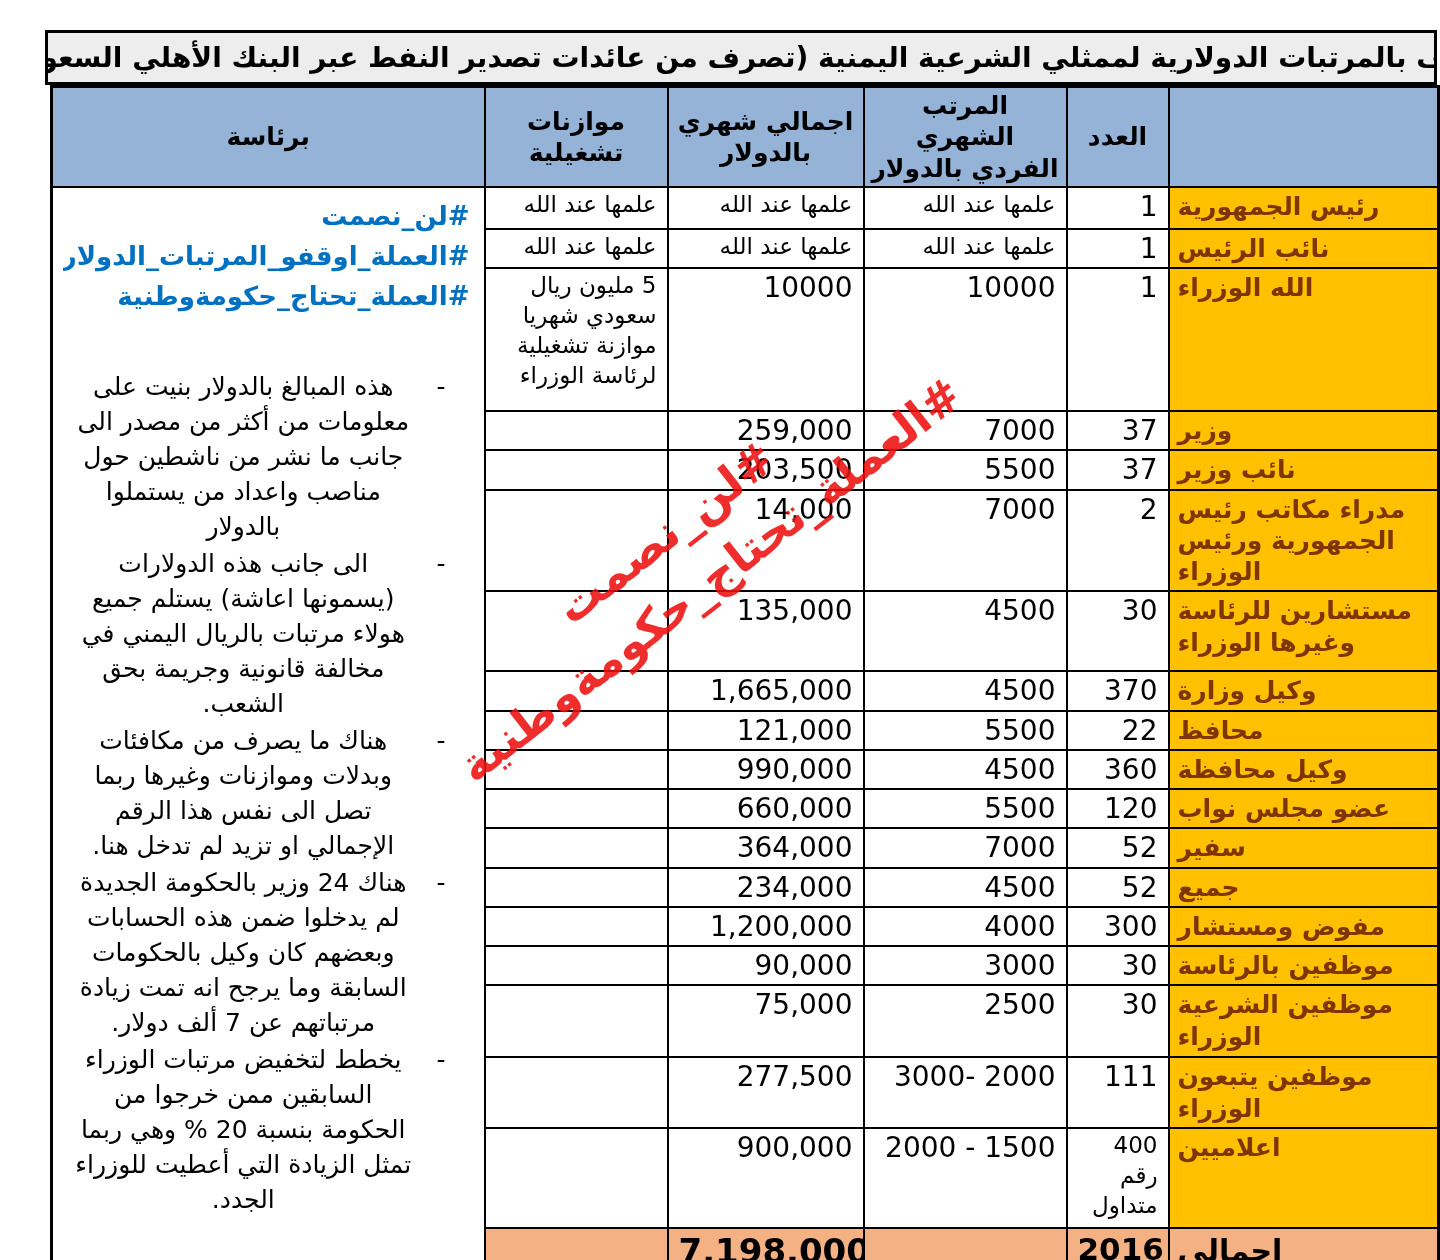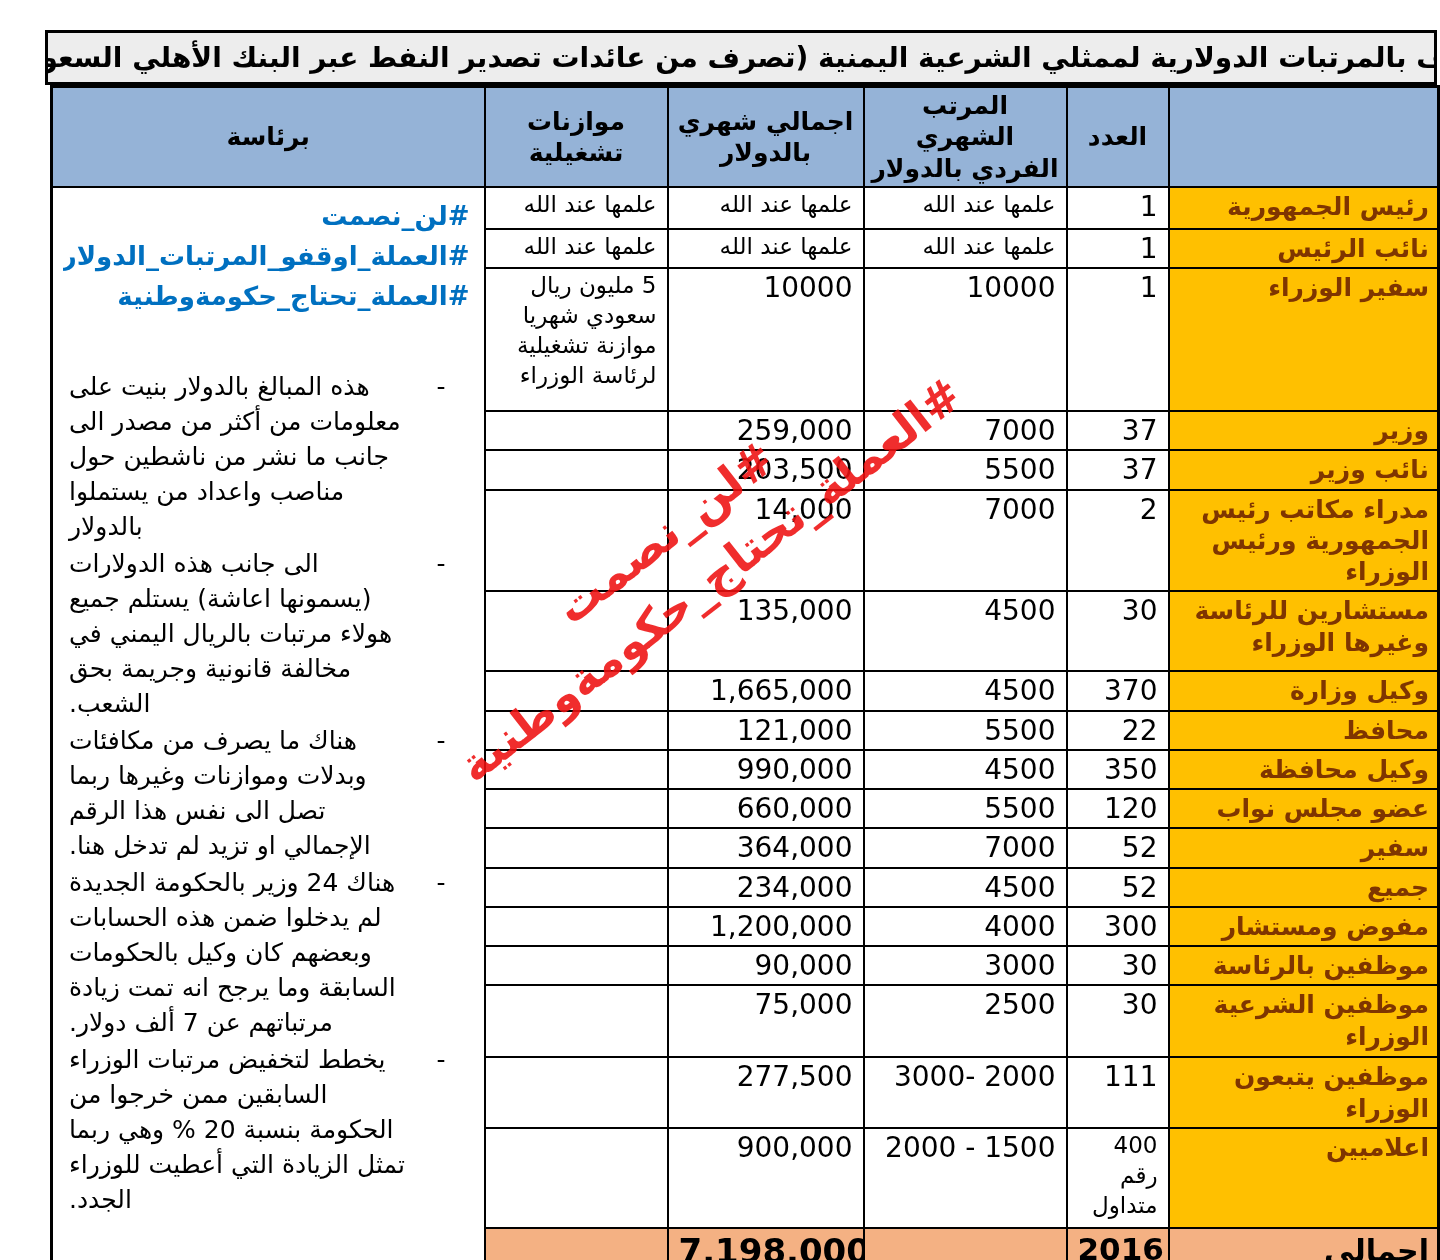--- a/index.html
+++ b/index.html
@@ -35,21 +35,21 @@
     vertical-align:top;overflow:hidden;
   }
   .salary-table thead tr{height:70px;}
   .salary-table th{
     background:var(--header-bg);
     font-weight:bold;font-size:25px;line-height:1.25;
     text-align:center;vertical-align:middle;padding:2px 4px;
   }
   .pos-cell{
     background:var(--position-bg);
-    text-align:right;padding:3px 8px;
+    text-align:left;padding:3px 8px;
   }
   .pos-cell .v{
     color:var(--position-text);font-weight:bold;font-size:25px;line-height:1.25;
     unicode-bidi:plaintext;display:inline-block;
   }
   .val-cell{
     background:#fff;text-align:right;padding:2px 10px;
   }
   .val-cell .v{
     font-size:28px;line-height:1.18;unicode-bidi:plaintext;display:inline-block;max-width:100%;
@@ -66,21 +66,21 @@
     height:1076px;overflow:hidden;box-sizing:border-box;padding:6px 14px 6px 10px;
     direction:rtl;
   }
   .hashtags{margin-top:2px;}
   .hashtag{
     color:var(--hashtag-text);font-weight:bold;font-size:26px;line-height:1.55;
     text-align:right;white-space:nowrap;overflow:hidden;
   }
   .bullets{margin-top:52px;}
   .note{
-    position:relative;text-align:left;
+    position:relative;text-align:center;
     font-size:25px;line-height:1.4;
     padding-right:52px;padding-left:6px;margin-bottom:2px;
   }
   .note::before{
     content:"-";position:absolute;right:24px;top:0;
     font-size:25px;
   }
 
   .watermark{
     position:absolute;z-index:5;pointer-events:none;
@@ -142,21 +142,21 @@
   </td>
         </tr>
         <tr data-name="table-row" style="height: 36px;">
     <td class="pos-cell" data-name="position-cell"><span class="v" data-name="position-label">نائب الرئيس</span></td>
     <td class="val-cell" data-name="count-cell"><span class="v" data-name="count-value">1</span></td>
     <td class="val-cell" data-name="salary-cell"><span class="v ar-text" data-name="salary-value">علمها عند الله</span></td>
     <td class="val-cell" data-name="total-cell"><span class="v ar-text" data-name="total-value">علمها عند الله</span></td>
     <td class="val-cell" data-name="budget-cell"><span class="v ar-text" data-name="budget-value">علمها عند الله</span></td>
   </tr>
         <tr data-name="table-row" style="height: 143px;">
-    <td class="pos-cell" data-name="position-cell"><span class="v" data-name="position-label">سفير الوزراء</span></td>
+    <td class="pos-cell" data-name="position-cell"><span class="v" data-name="position-label">الله الوزراء</span></td>
     <td class="val-cell" data-name="count-cell"><span class="v" data-name="count-value">1</span></td>
     <td class="val-cell" data-name="salary-cell"><span class="v" data-name="salary-value">10000</span></td>
     <td class="val-cell" data-name="total-cell"><span class="v" data-name="total-value">10000</span></td>
     <td class="val-cell" data-name="budget-cell"><span class="v ar-text" data-name="budget-value">5 مليون ريال سعودي شهريا موازنة تشغيلية لرئاسة الوزراء</span></td>
   </tr>
         <tr data-name="table-row" style="height: 36px;">
     <td class="pos-cell" data-name="position-cell"><span class="v" data-name="position-label">وزير</span></td>
     <td class="val-cell" data-name="count-cell"><span class="v" data-name="count-value">37</span></td>
     <td class="val-cell" data-name="salary-cell"><span class="v" data-name="salary-value">7000</span></td>
     <td class="val-cell" data-name="total-cell"><span class="v" data-name="total-value">259,000</span></td>
@@ -192,21 +192,21 @@
   </tr>
         <tr data-name="table-row" style="height: 35px;">
     <td class="pos-cell" data-name="position-cell"><span class="v" data-name="position-label">محافظ</span></td>
     <td class="val-cell" data-name="count-cell"><span class="v" data-name="count-value">22</span></td>
     <td class="val-cell" data-name="salary-cell"><span class="v" data-name="salary-value">5500</span></td>
     <td class="val-cell" data-name="total-cell"><span class="v" data-name="total-value">121,000</span></td>
     <td class="val-cell" data-name="budget-cell"><span class="v" data-name="budget-value"></span></td>
   </tr>
         <tr data-name="table-row" style="height: 37px;">
     <td class="pos-cell" data-name="position-cell"><span class="v" data-name="position-label">وكيل محافظة</span></td>
-    <td class="val-cell" data-name="count-cell"><span class="v" data-name="count-value">350</span></td>
+    <td class="val-cell" data-name="count-cell"><span class="v" data-name="count-value">360</span></td>
     <td class="val-cell" data-name="salary-cell"><span class="v" data-name="salary-value">4500</span></td>
     <td class="val-cell" data-name="total-cell"><span class="v" data-name="total-value">990,000</span></td>
     <td class="val-cell" data-name="budget-cell"><span class="v" data-name="budget-value"></span></td>
   </tr>
         <tr data-name="table-row" style="height: 37px;">
     <td class="pos-cell" data-name="position-cell"><span class="v" data-name="position-label">عضو مجلس نواب</span></td>
     <td class="val-cell" data-name="count-cell"><span class="v" data-name="count-value">120</span></td>
     <td class="val-cell" data-name="salary-cell"><span class="v" data-name="salary-value">5500</span></td>
     <td class="val-cell" data-name="total-cell"><span class="v" data-name="total-value">660,000</span></td>
     <td class="val-cell" data-name="budget-cell"><span class="v" data-name="budget-value"></span></td>

